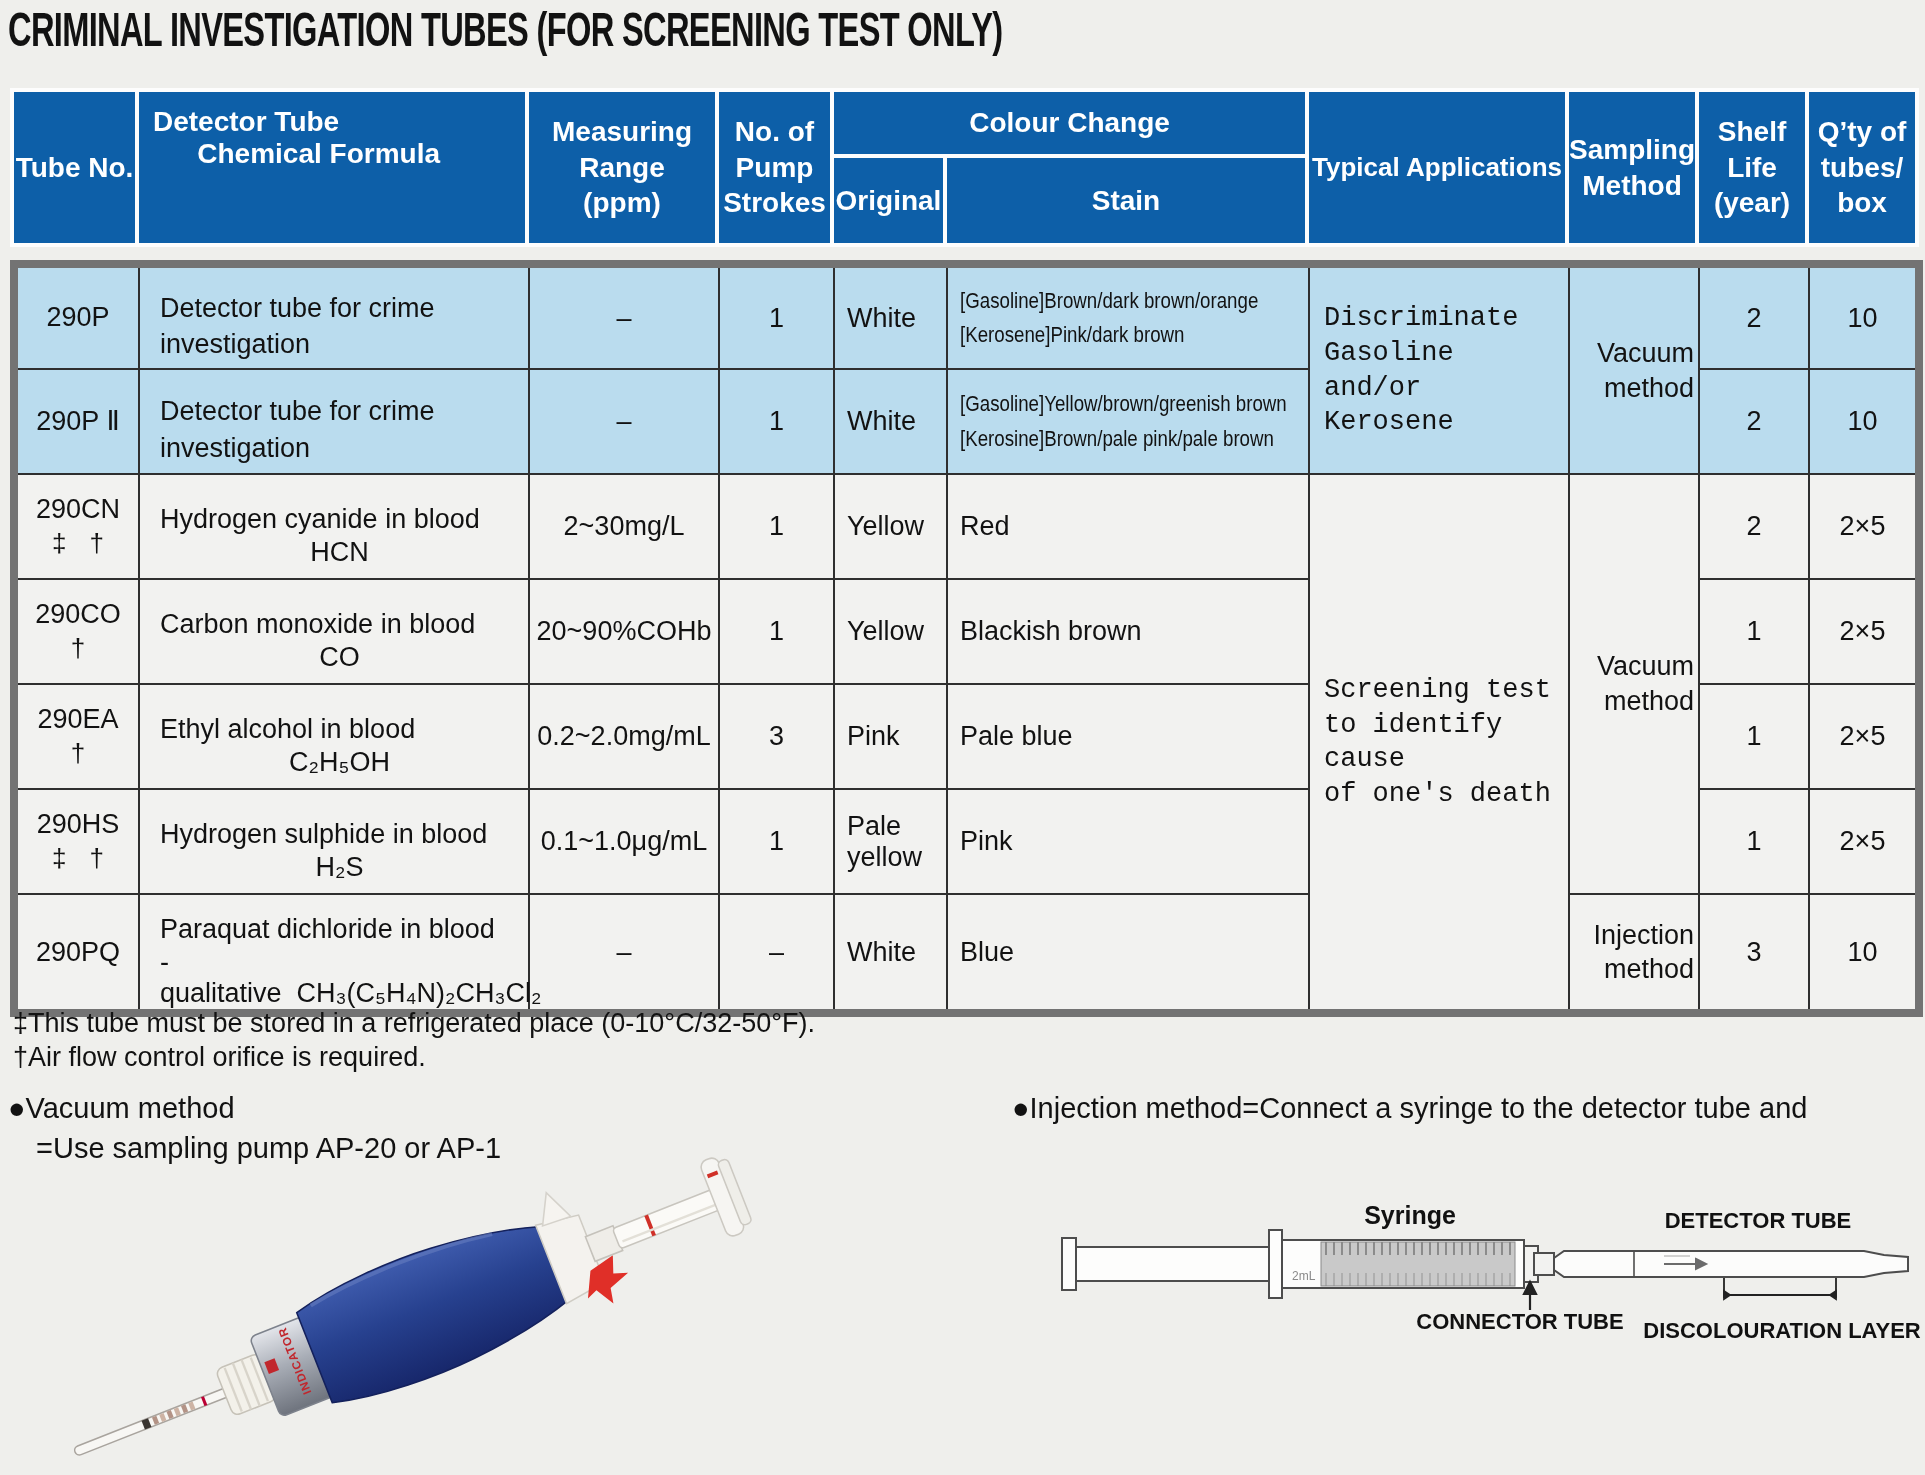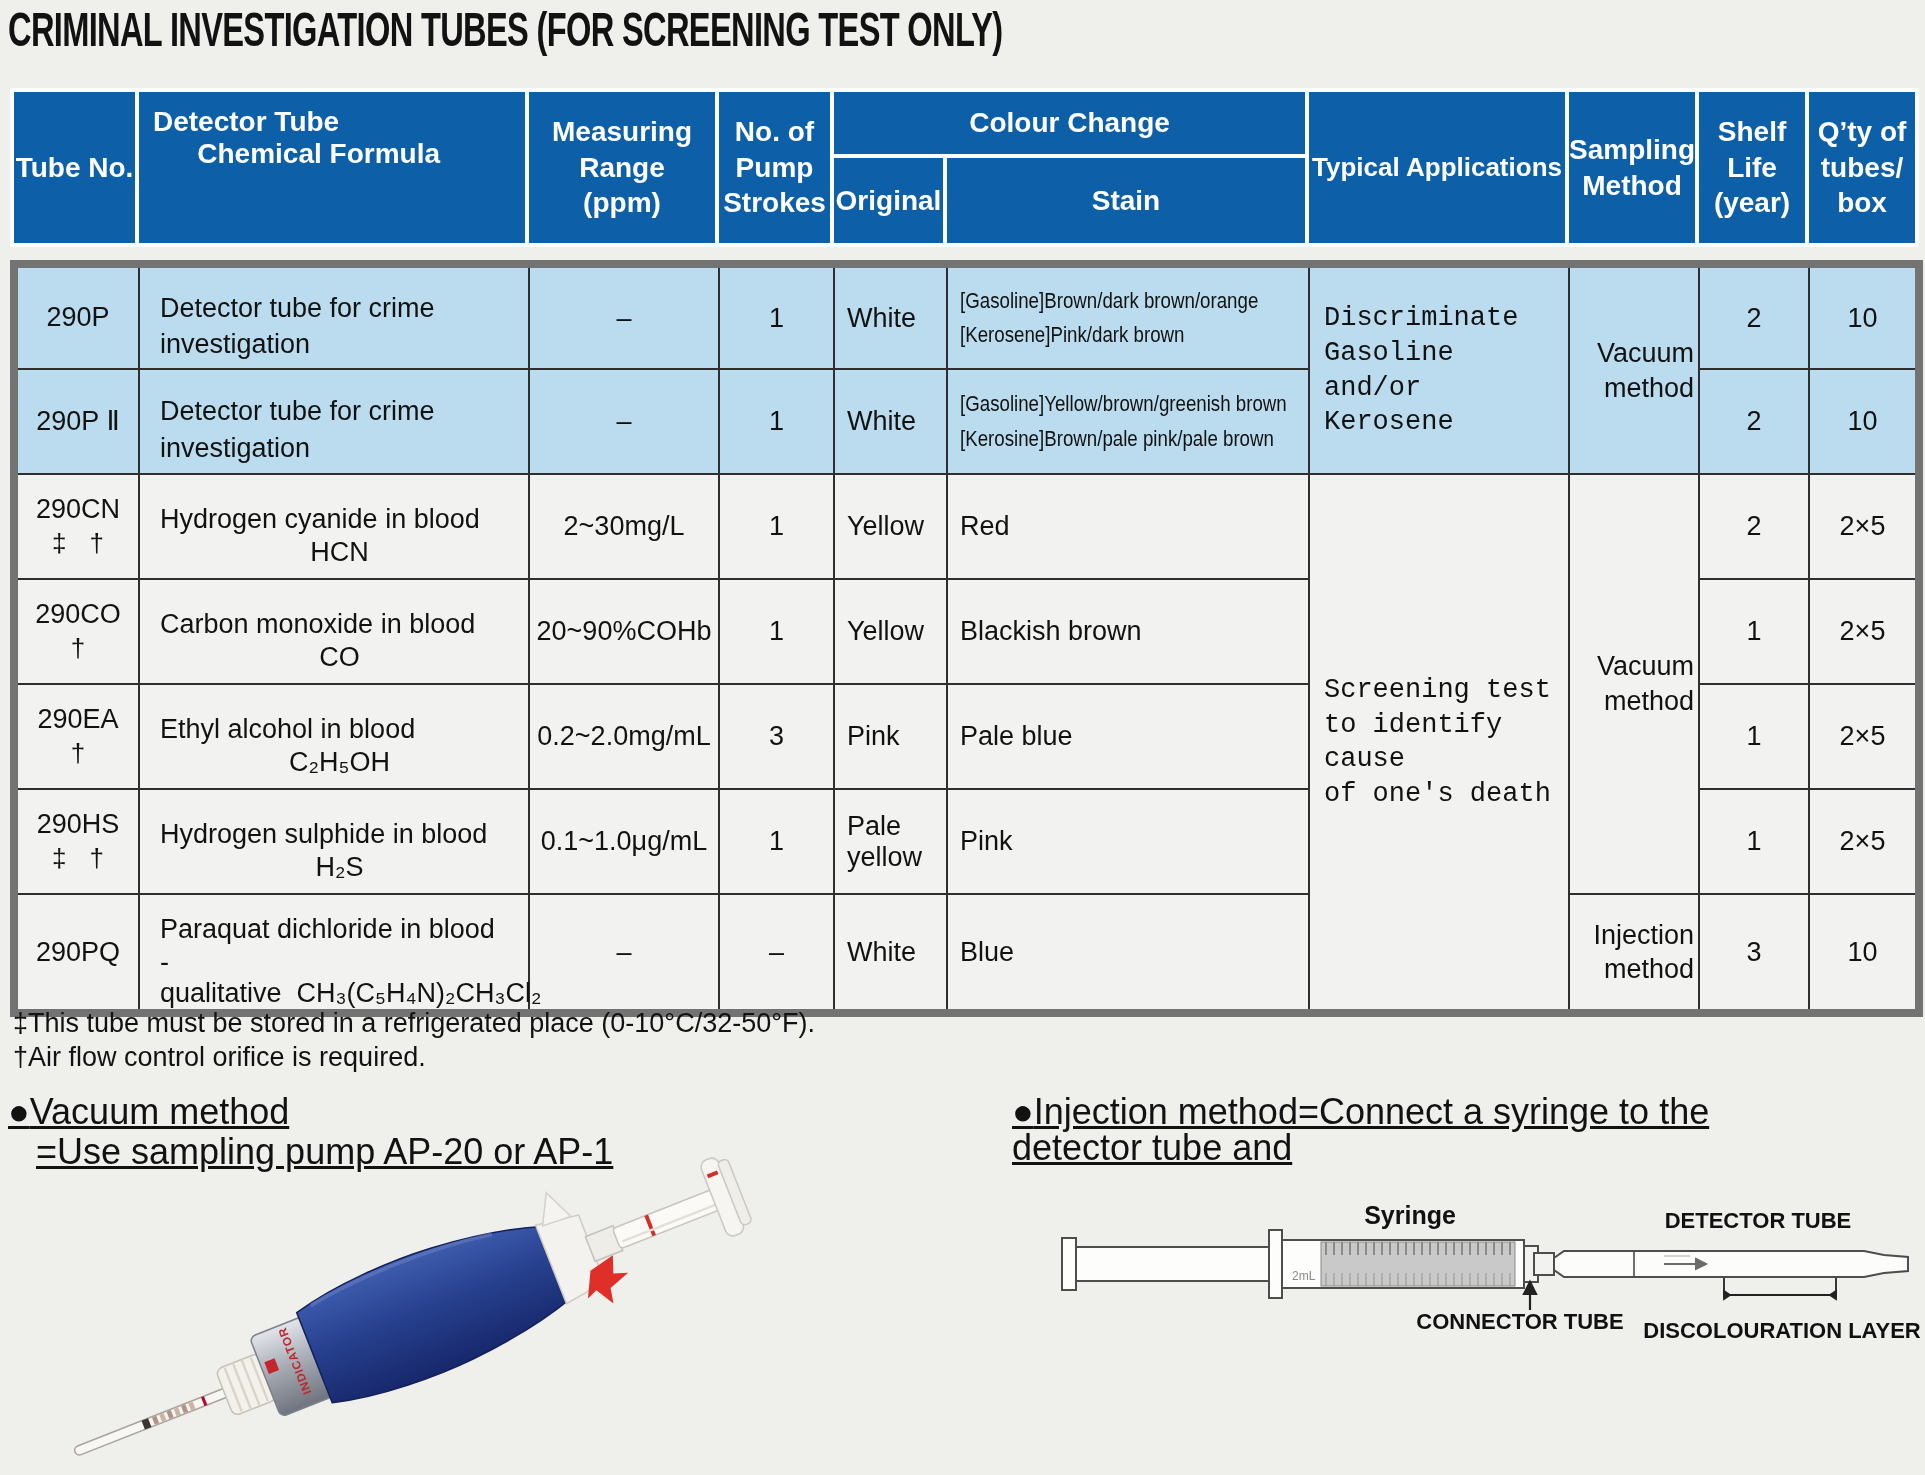--- a/index.html
+++ b/index.html
@@ -49,21 +49,21 @@
   .fright{text-align:center;padding-right:9px;}
   .lcell{text-align:left;padding-left:12px !important;}
   .stain-sm{font-size:22px;line-height:1.55;white-space:pre-line;
     transform:scaleX(0.85);transform-origin:left center;width:118%;}
   .appcell{white-space:pre-line;line-height:1.42;text-align:left;padding-left:14px !important;font-family:Liberation Mono, monospace;}
   .sampcell{white-space:pre-line;line-height:1.35;text-align:right;}
   
   .fn{position:absolute;left:13px;font-size:27px;}
   .fn1{top:1008px;}
   .fn2{top:1042px;}
-  .blk-head{position:absolute;font-size:36px;line-height:1.0;text-decoration:underline;}
+  .blk-head{position:absolute;font-size:29px;line-height:1.0;}
   .vac1{left:8px;top:1094px;}
   .vac2{left:36px;top:1134px;}
   .inj{left:1012px;top:1094px;width:810px;}
   .inj .ln2{text-align:center;margin-top:11px;}
   svg{position:absolute;overflow:visible;}
   .dlabel{font-size:22px;font-weight:bold;fill:#111;}
   .dlabel2{font-size:25px;font-weight:bold;fill:#111;}
   .tiny{font-size:12px;fill:#8a8a8a;}
 </style>
 </head>

